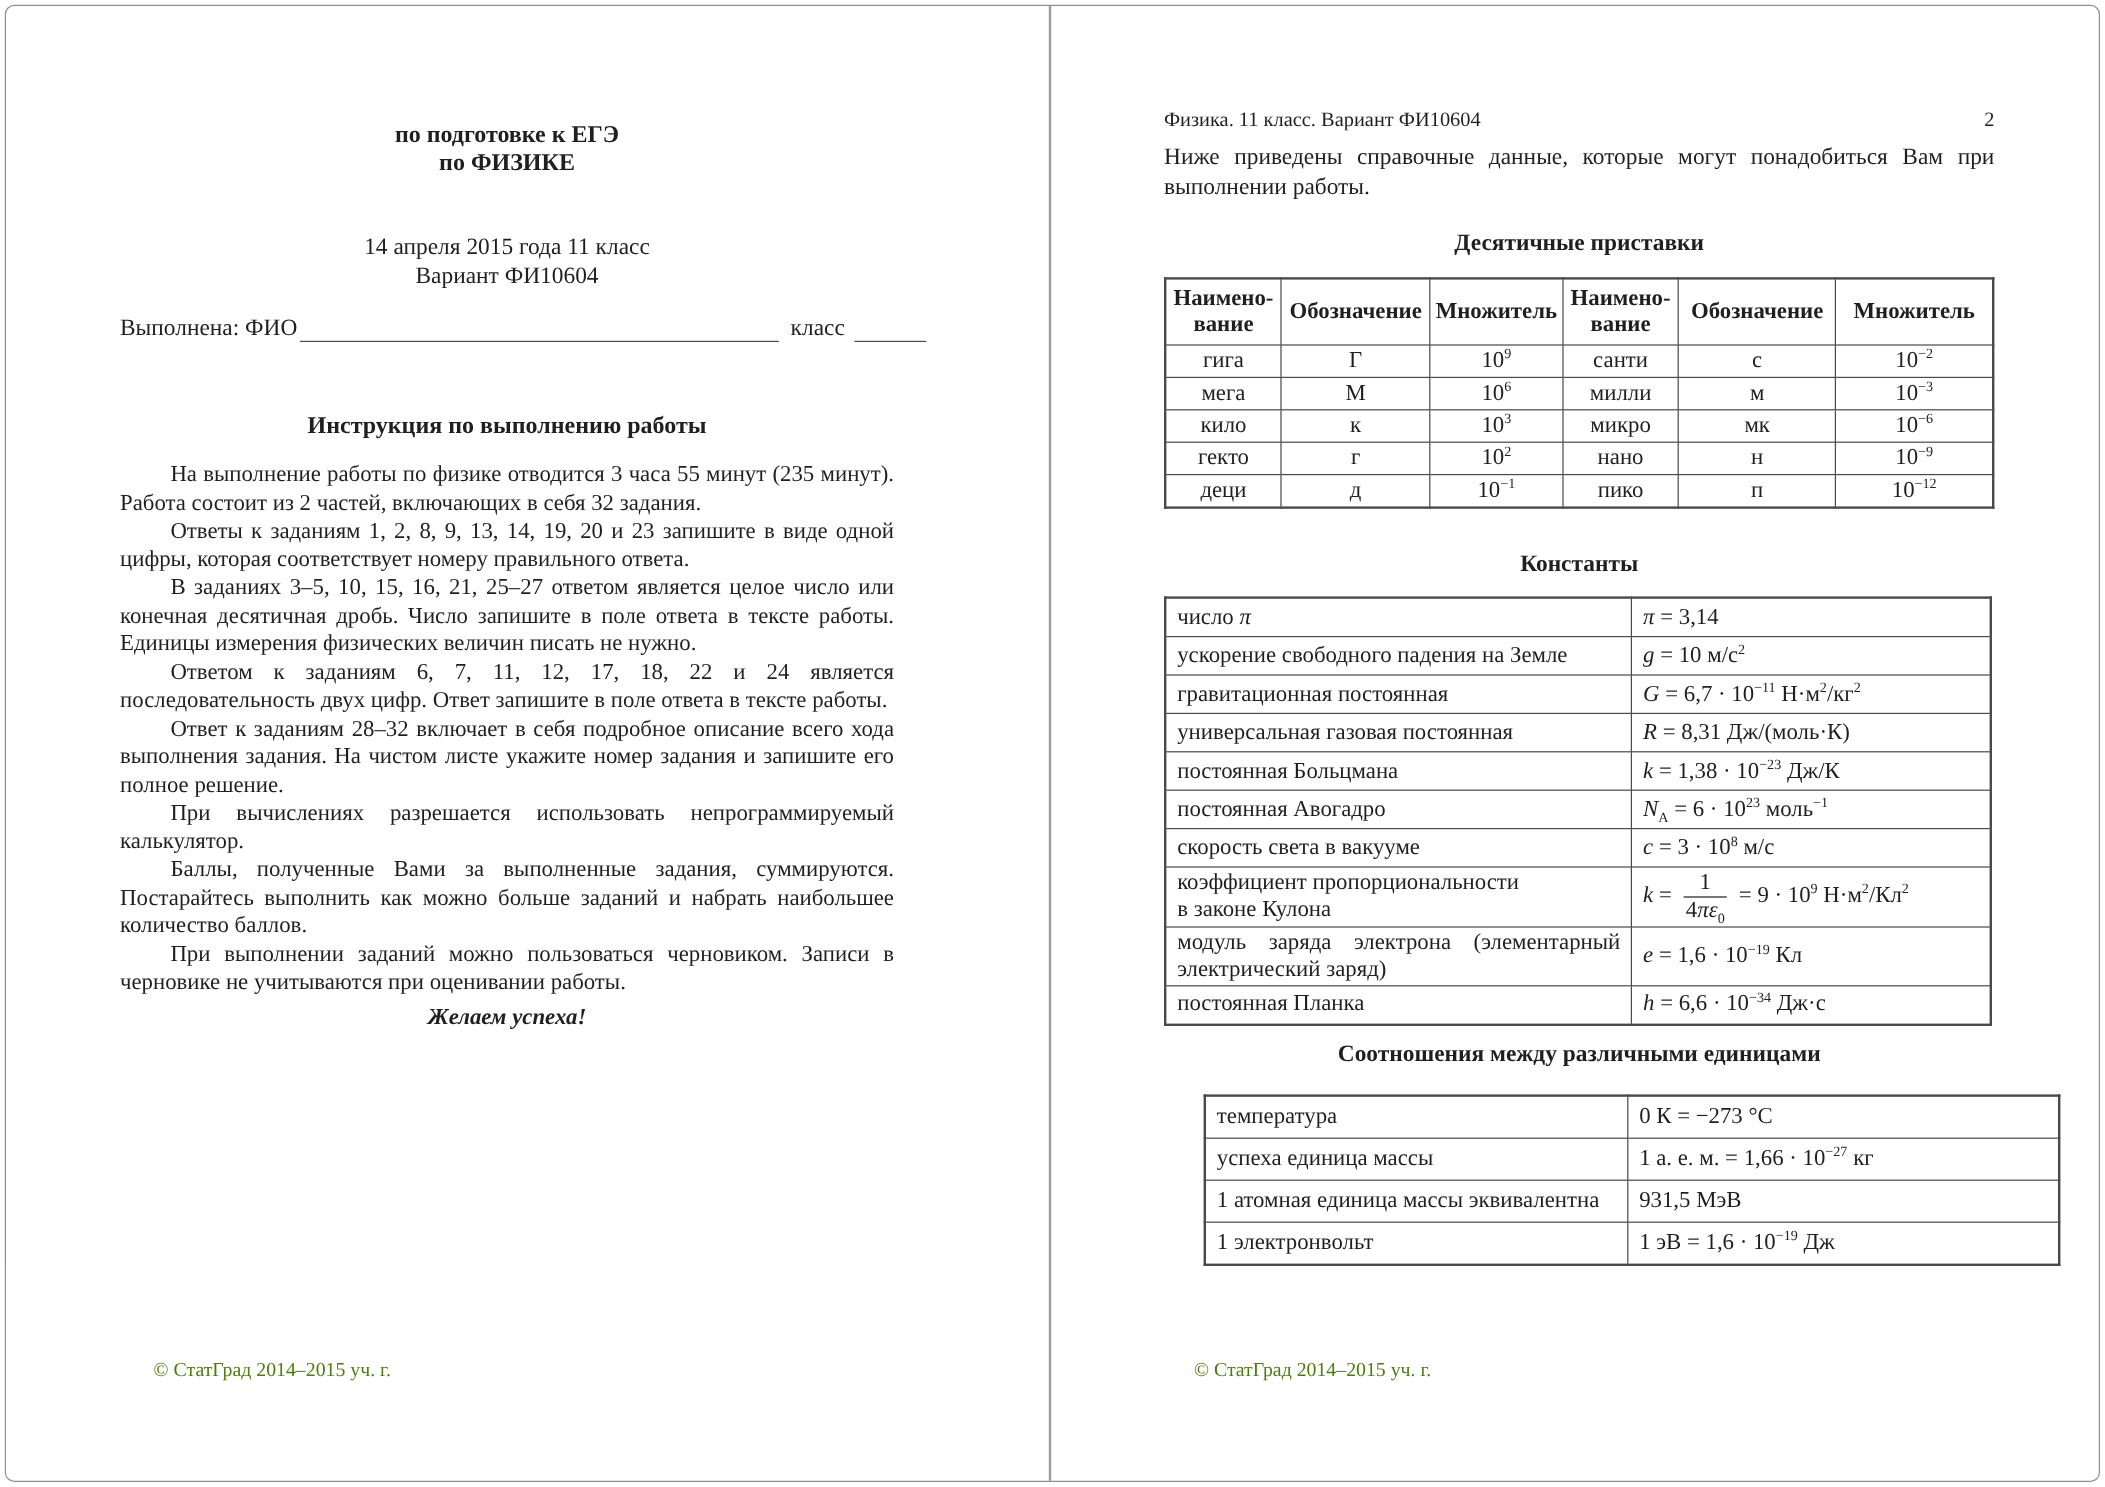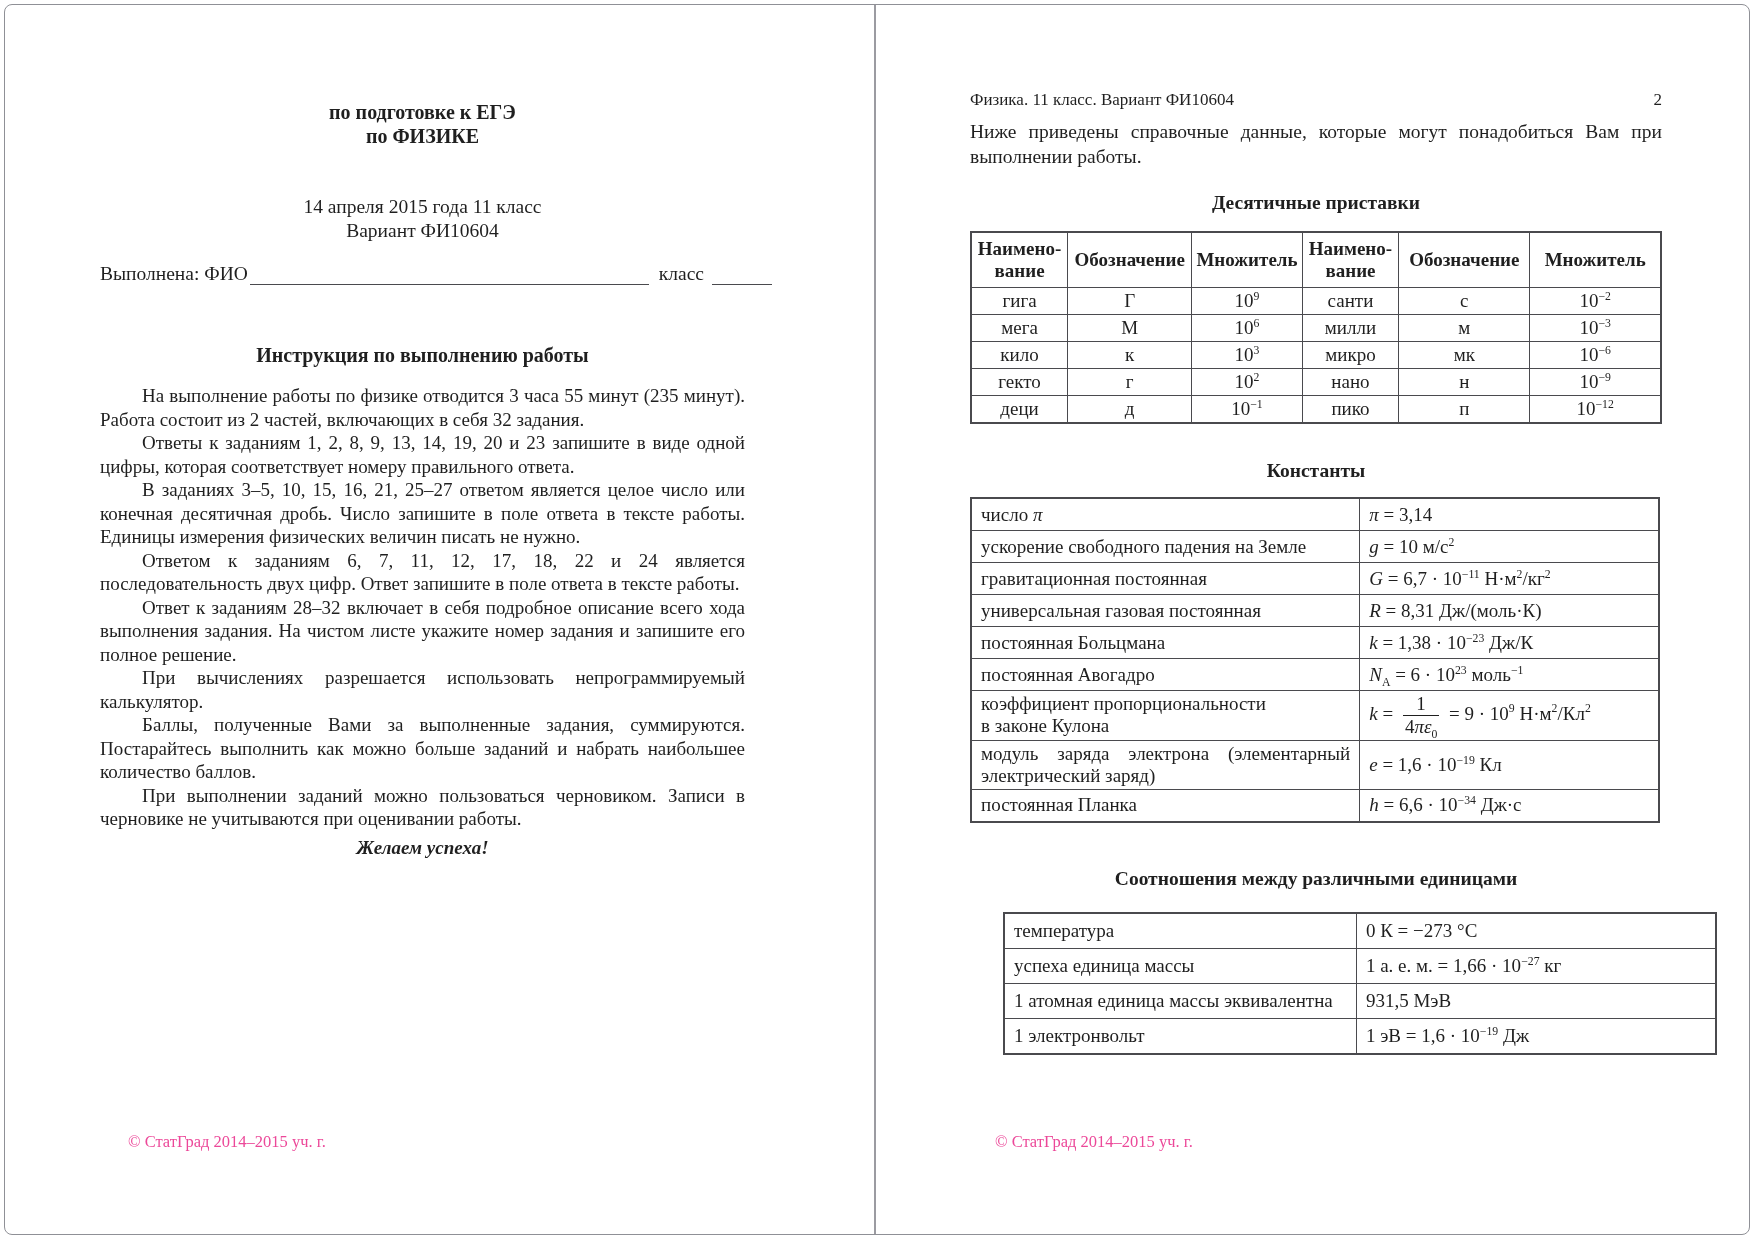--- a/index.html
+++ b/index.html
@@ -23,21 +23,21 @@
            font-size:19.5px;line-height:23px;}
   .blank-line{border-bottom:1px solid #4a4a4e;height:22px;display:inline-block;}
   .blank-line.long{flex:1;margin:0 10px 0 2px;}
   .blank-line.short{width:60px;margin-left:8px;}
   .instr-title{position:absolute;top:344px;left:100px;width:645px;margin:0;text-align:center;
                font-size:20px;font-weight:700;}
   .body-text{position:absolute;top:384px;left:100px;width:645px;font-size:19px;line-height:23.5px;
              text-align:justify;hyphens:none;}
   .body-text p{margin:0;text-indent:42px;}
   .body-text p.wish{text-align:center;text-indent:0;font-weight:700;font-style:italic;margin-top:5px;}
-  .footer{position:absolute;top:1132px;font-size:16.5px;color:#ec4899;}
+  .footer{position:absolute;top:1132px;font-size:16.5px;color:#4d7c0f;}
   .page.left .footer{left:128px;}
   .page.right .footer{left:119px;}
 
   
   .rp-header{position:absolute;top:70px;left:94px;width:692px;display:flex;
              justify-content:space-between;font-size:17px;margin-top:20px;}
   .rp-intro{position:absolute;top:120px;left:94px;width:692px;margin:0;font-size:19.5px;
             line-height:24.5px;text-align:justify;}
   .sec-title{position:absolute;left:94px;width:692px;margin:0;text-align:center;
              font-size:19.5px;font-weight:700;}
@@ -209,20 +209,24 @@
         </tr>
         <tr>
           <td class="lbl">постоянная Больцмана</td>
           <td class="val"><i>k</i> = 1,38 · 10<sup>−23</sup> Дж/К</td>
         </tr>
         <tr>
           <td class="lbl">постоянная Авогадро</td>
           <td class="val"><i>N</i><sub>А</sub> = 6 · 10<sup>23</sup> моль<sup>−1</sup></td>
         </tr>
         <tr>
+          <td class="lbl">скорость света в вакууме</td>
+          <td class="val"><i>c</i> = 3 · 10<sup>8</sup> м/с</td>
+        </tr>
+        <tr>
           <td class="lbl">коэффициент пропорциональности<br>в законе Кулона</td>
           <td class="val"><i>k</i> = <span class="frac"><span class="num">1</span><span class="den">4<i>πε</i><sub>0</sub></span></span> = 9 · 10<sup>9</sup> Н·м<sup>2</sup>/Кл<sup>2</sup></td>
         </tr>
         <tr>
           <td class="lbl">модуль заряда электрона (элементарный электрический заряд)</td>
           <td class="val"><i>e</i> = 1,6 · 10<sup>−19</sup> Кл</td>
         </tr>
         <tr>
           <td class="lbl">постоянная Планка</td>
           <td class="val"><i>h</i> = 6,6 · 10<sup>−34</sup> Дж·с</td>

